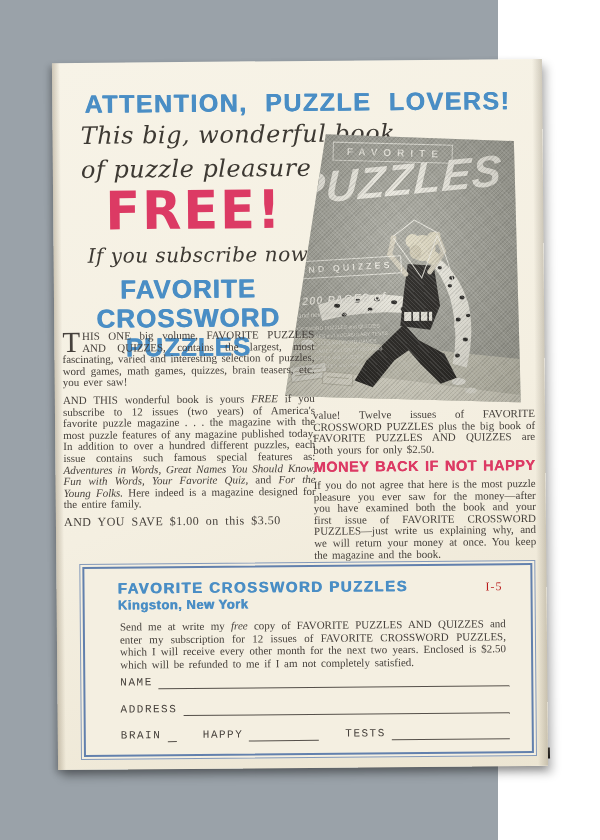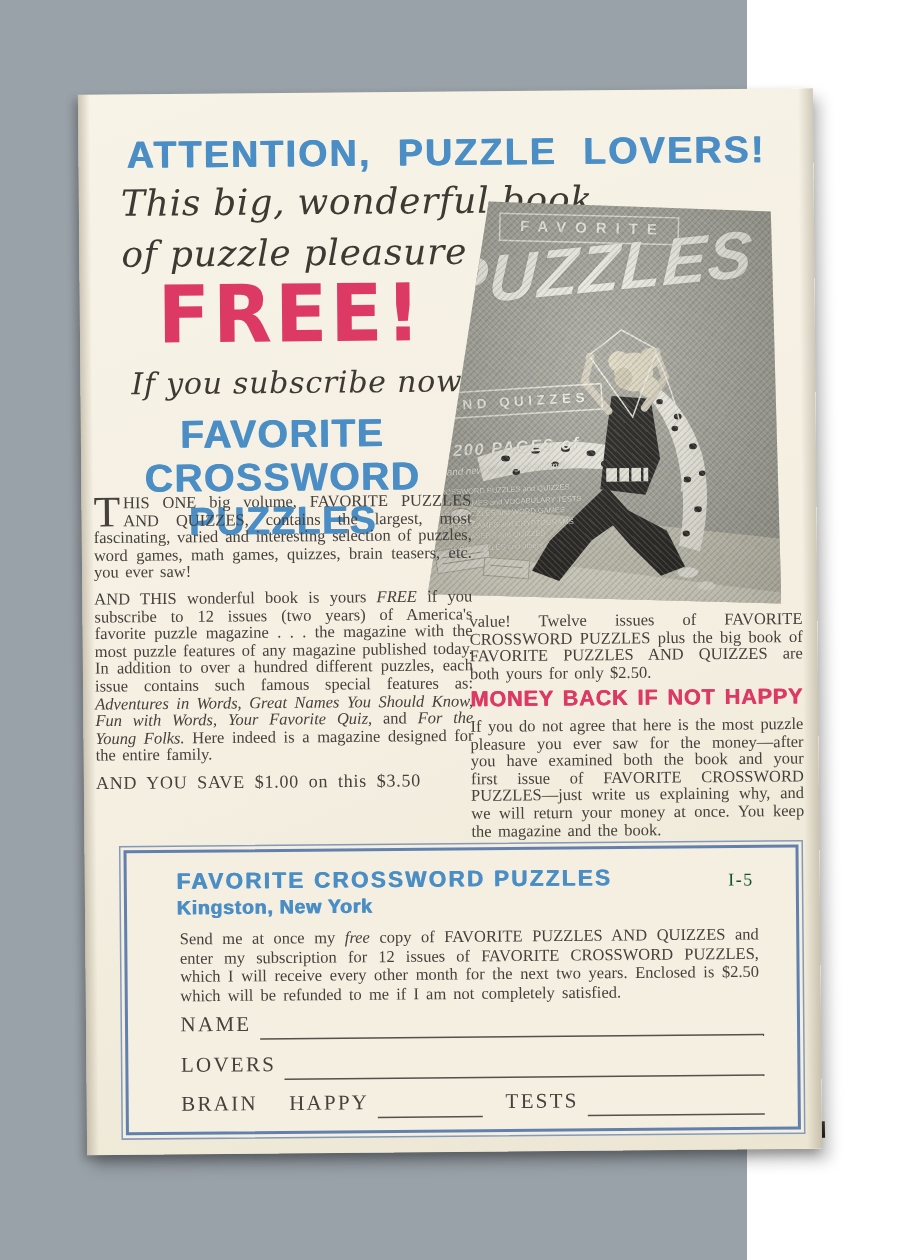--- a/index.html
+++ b/index.html
@@ -64,25 +64,25 @@
   .savepara{font-size:12px;letter-spacing:.5px;word-spacing:3px;}
   .mbhead{margin:4px 0 2px 0;text-align:center;color:#dc3a64;
         font-family:"Liberation Sans",sans-serif;font-weight:700;font-size:14.5px;
         letter-spacing:.5px;text-shadow:.4px 0 currentColor;}
   
   .coupon{position:absolute;left:23px;top:501px;width:454px;height:194px;
         border:1px solid #8399ba;background:#f4efe1;}
   .coupon-inner{position:absolute;inset:2px;border:2px solid #6280ad;}
   .coup-pub{position:absolute;left:33px;top:11px;font-size:15px;letter-spacing:1.5px;}
   .coup-city{position:absolute;left:33px;top:29px;font-size:13px;letter-spacing:.5px;}
-  .coup-code{position:absolute;right:28px;top:14px;font-size:12px;color:#14532d;letter-spacing:1px;}
+  .coup-code{position:absolute;right:28px;top:14px;font-size:12px;color:#b91c1c;letter-spacing:1px;}
   .coup-body{position:absolute;left:35px;top:52px;width:386px;font-size:11px;
         line-height:12.6px;color:#46413c;text-align:justify;word-spacing:2px;}
   .frow{position:absolute;left:35px;right:22px;display:flex;align-items:flex-end;}
-  .flabel{font-size:14px;letter-spacing:1.5px;color:#46413c;padding-bottom:1px;}
+  .flabel{font-size:11px;letter-spacing:1.5px;color:#46413c;padding-bottom:1px;font-family:Liberation Mono, monospace;}
   .fline{flex:1;border-bottom:1px solid #55504a;height:12px;margin-left:6px;}
   .fline.short{flex:0 0 70px;}
   .fline.mid{flex:0 0 118px;}
   .gap{width:26px;}
 </style>
 </head>
 <body>
 
 <div id="scene">
   <div class="book-edge"></div>
@@ -197,28 +197,28 @@
       <p>value! Twelve issues of FAVORITE CROSSWORD PUZZLES plus the big book of FAVORITE PUZZLES AND QUIZZES are both yours for only $2.50.</p>
       <p class="mbhead">MONEY BACK IF NOT HAPPY</p>
       <p>If you do not agree that here is the most puzzle pleasure you ever saw for the money—after you have examined both the book and your first issue of FAVORITE CROSSWORD PUZZLES—just write us explaining why, and we will return your money at once. You keep the magazine and the book.</p>
     </div>
 
     <div class="coupon">
       <div class="coupon-inner">
         <div class="coup-pub fatblue">FAVORITE CROSSWORD PUZZLES</div>
         <div class="coup-city fatblue">Kingston, New York</div>
         <div class="coup-code">I-5</div>
-        <div class="coup-body"><span>Send me at once my </span><span class="ital">free</span><span> copy of FAVORITE PUZZLES AND QUIZZES and enter my subscription for 12 issues of FAVORITE CROSSWORD PUZZLES, which I will receive every other month for the next two years. Enclosed is $2.50 which will be refunded to me if I am not completely satisfied.</span></div>
+        <div class="coup-body"><span>Send me at write my </span><span class="ital">free</span><span> copy of FAVORITE PUZZLES AND QUIZZES and enter my subscription for 12 issues of FAVORITE CROSSWORD PUZZLES, which I will receive every other month for the next two years. Enclosed is $2.50 which will be refunded to me if I am not completely satisfied.</span></div>
 
         <div class="frow" style="top:108px">
           <span class="flabel">NAME</span>
           <span class="fline"></span>
         </div>
         <div class="frow" style="top:135px">
-          <span class="flabel">LOVERS</span>
+          <span class="flabel">ADDRESS</span>
           <span class="fline"></span>
         </div>
         <div class="frow" style="top:161px">
           <span class="flabel">BRAIN</span>
           <span class="fline"></span>
           <span class="gap"></span>
           <span class="flabel">HAPPY</span>
           <span class="fline short"></span>
           <span class="gap"></span>
           <span class="flabel">TESTS</span>

